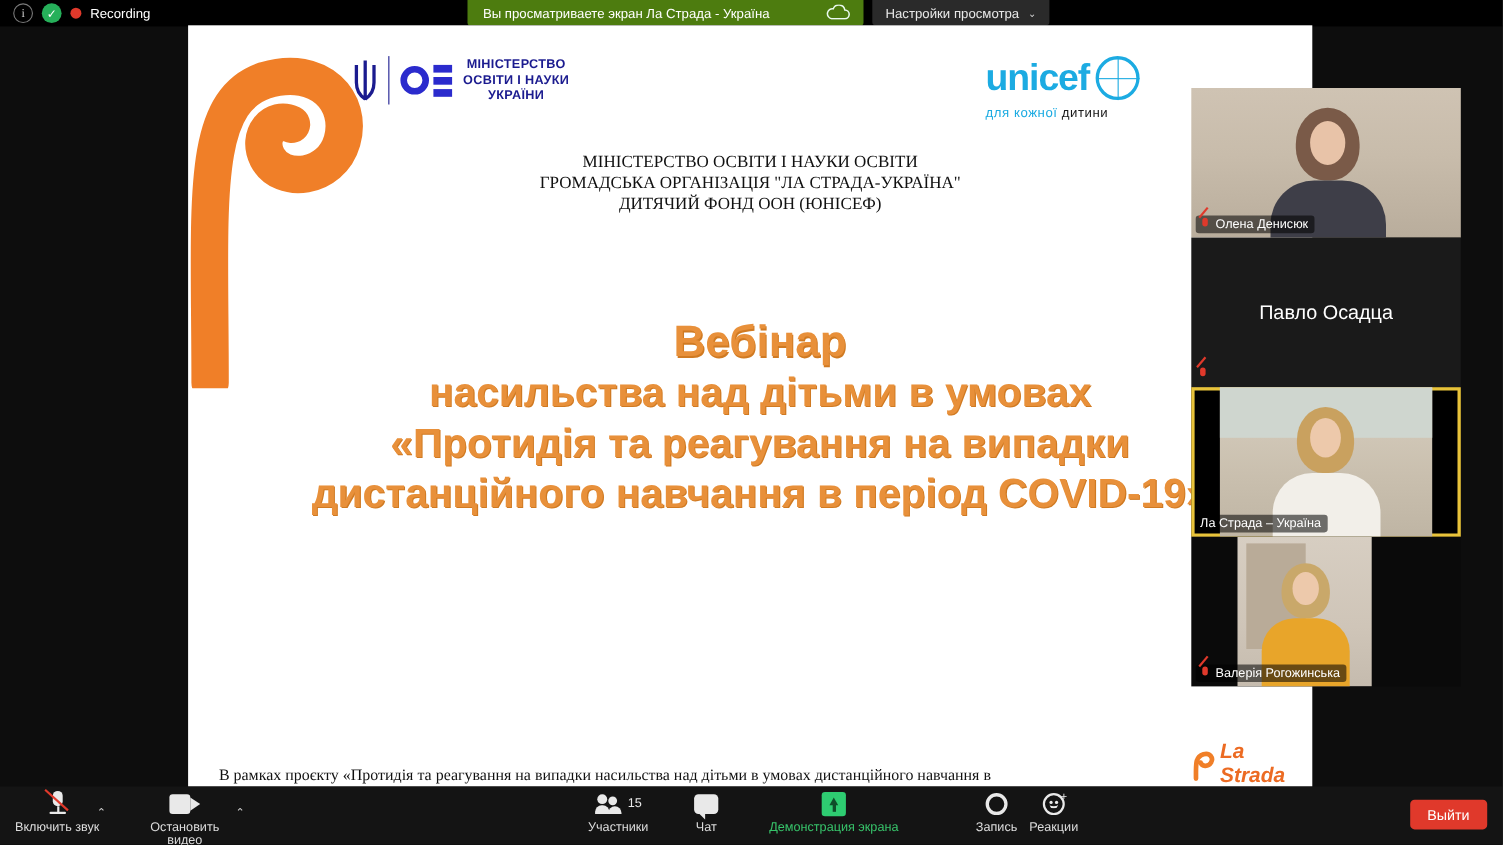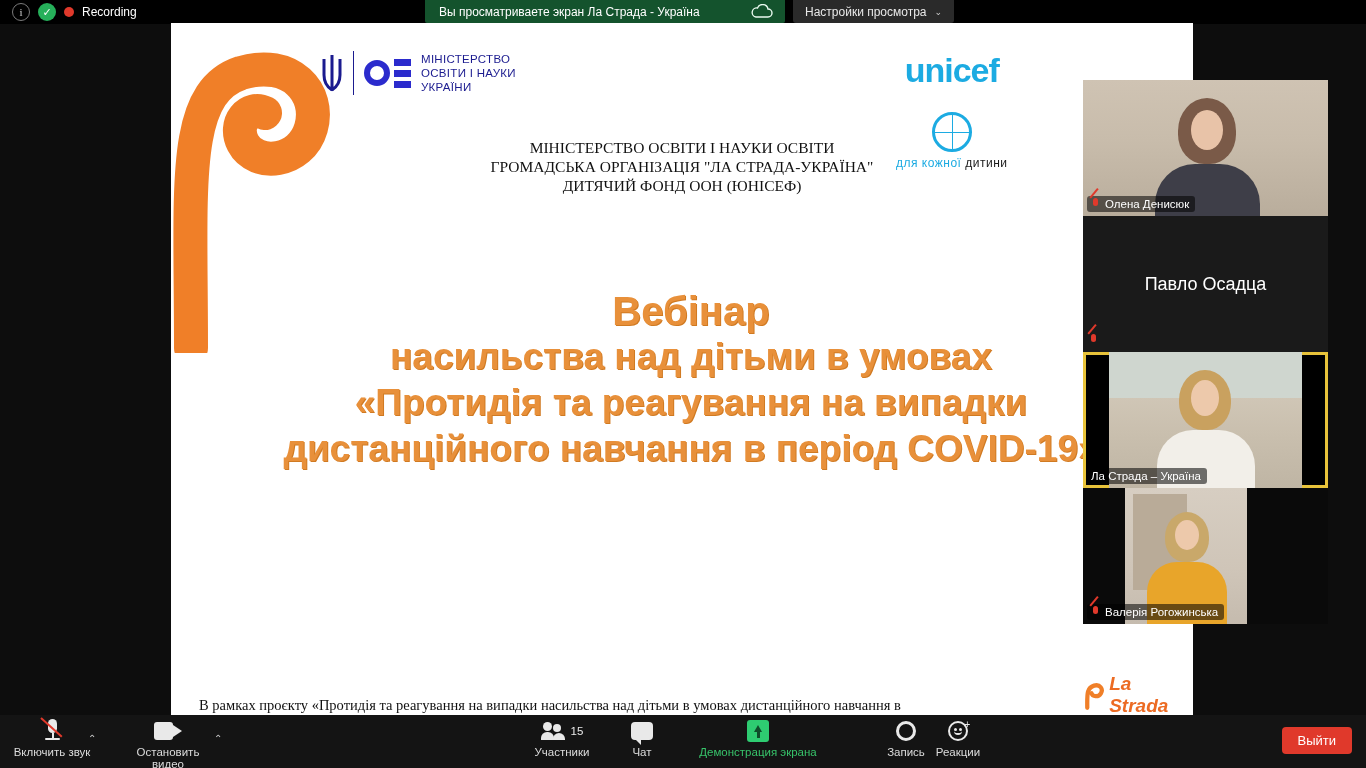--- a/index.html
+++ b/index.html
@@ -30,21 +30,21 @@
     width: 18px; height: 18px; border-radius: 50%;
     background: #26b05a; color: #fff;
     display: flex; align-items: center; justify-content: center;
     font-size: 11px;
   }
   .rec-dot { width: 10px; height: 10px; border-radius: 50%; background: #e0392b; }
   .rec-label { font-size: 12px; color: #ffffff; }
 
   .share-banner {
     position: absolute; left: 425px; top: 0; width: 360px; height: 23px;
-    background: #14532d; color: #fff; font-size: 12px;
+    background: #4d7c0f; color: #fff; font-size: 12px;
     display: flex; align-items: center; padding-left: 14px;
     border-radius: 0 0 2px 2px;
   }
   .share-banner .cloud {
     position: absolute; right: 12px; top: 4px;
     width: 22px; height: 14px;
   }
   .view-opts {
     position: absolute; left: 793px; top: 0; height: 23px;
     background: #2a2a2a; color: #e8e8e8; font-size: 12px;
@@ -63,21 +63,21 @@
   }
   .logos { position: absolute; left: 0; top: 0; width: 1022px; height: 110px; }
 
   .mon-logo { position: absolute; left: 150px; top: 28px; display: flex; align-items: center; gap: 10px; }
   .tryzub { width: 22px; height: 40px; }
   .divider-v { width: 1px; height: 44px; background: #1b1b8f; }
   .ob-mark { display: flex; align-items: center; gap: 4px; }
   .ob-o { width: 26px; height: 26px; border-radius: 50%; border: 6px solid #2b2bcd; }
   .ob-bars { display: flex; flex-direction: column; gap: 4px; }
   .ob-bars i { display: block; width: 17px; height: 7px; background: #2b2bcd; }
-  .mon-text { font-size: 11.5px; line-height: 14px; color: #1b1b8f; font-weight: normal; letter-spacing: .3px; }
+  .mon-text { font-size: 11.5px; line-height: 14px; color: #1b1b8f; font-weight: bold; letter-spacing: .3px; text-align: center; }
 
   .ls-logo { position: absolute; left: 470px; top: 22px; width: 180px; }
   .ls-ukr { color: #7a7a7a; font-size: 13px; letter-spacing: 2px; font-weight: bold; }
   .ls-big { color: #ec6b23; font-size: 26px; font-weight: bold; font-style: italic; }
 
   .unicef { position: absolute; left: 725px; top: 28px; }
   .unicef-word { color: #1cabe2; font-size: 34px; font-weight: bold; letter-spacing: -1px; }
   .unicef-sub { font-size: 12px; color: #1cabe2; letter-spacing: .5px; margin-top: 4px; }
   .unicef-sub b { color: #1a1a1a; font-weight: normal; }
   .globe { width: 40px; height: 40px; border-radius: 50%; border: 3px solid #1cabe2; position: relative; }
@@ -258,21 +258,21 @@
         </span>
         <span class="mon-text">
           <div>МІНІСТЕРСТВО</div>
           <div>ОСВІТИ І НАУКИ</div>
           <div>УКРАЇНИ</div>
         </span>
       </div>
 
 
       <div class="unicef">
-        <div style="display:flex;align-items:center;gap:22px;flex-direction:column;">
+        <div style="display:flex;align-items:center;gap:6px;">
           <span class="unicef-word">unicef</span>
           <span class="globe"></span>
         </div>
         <div class="unicef-sub">
           <span>для кожної</span>
           <b>дитини</b>
         </div>
       </div>
     </div>
 

